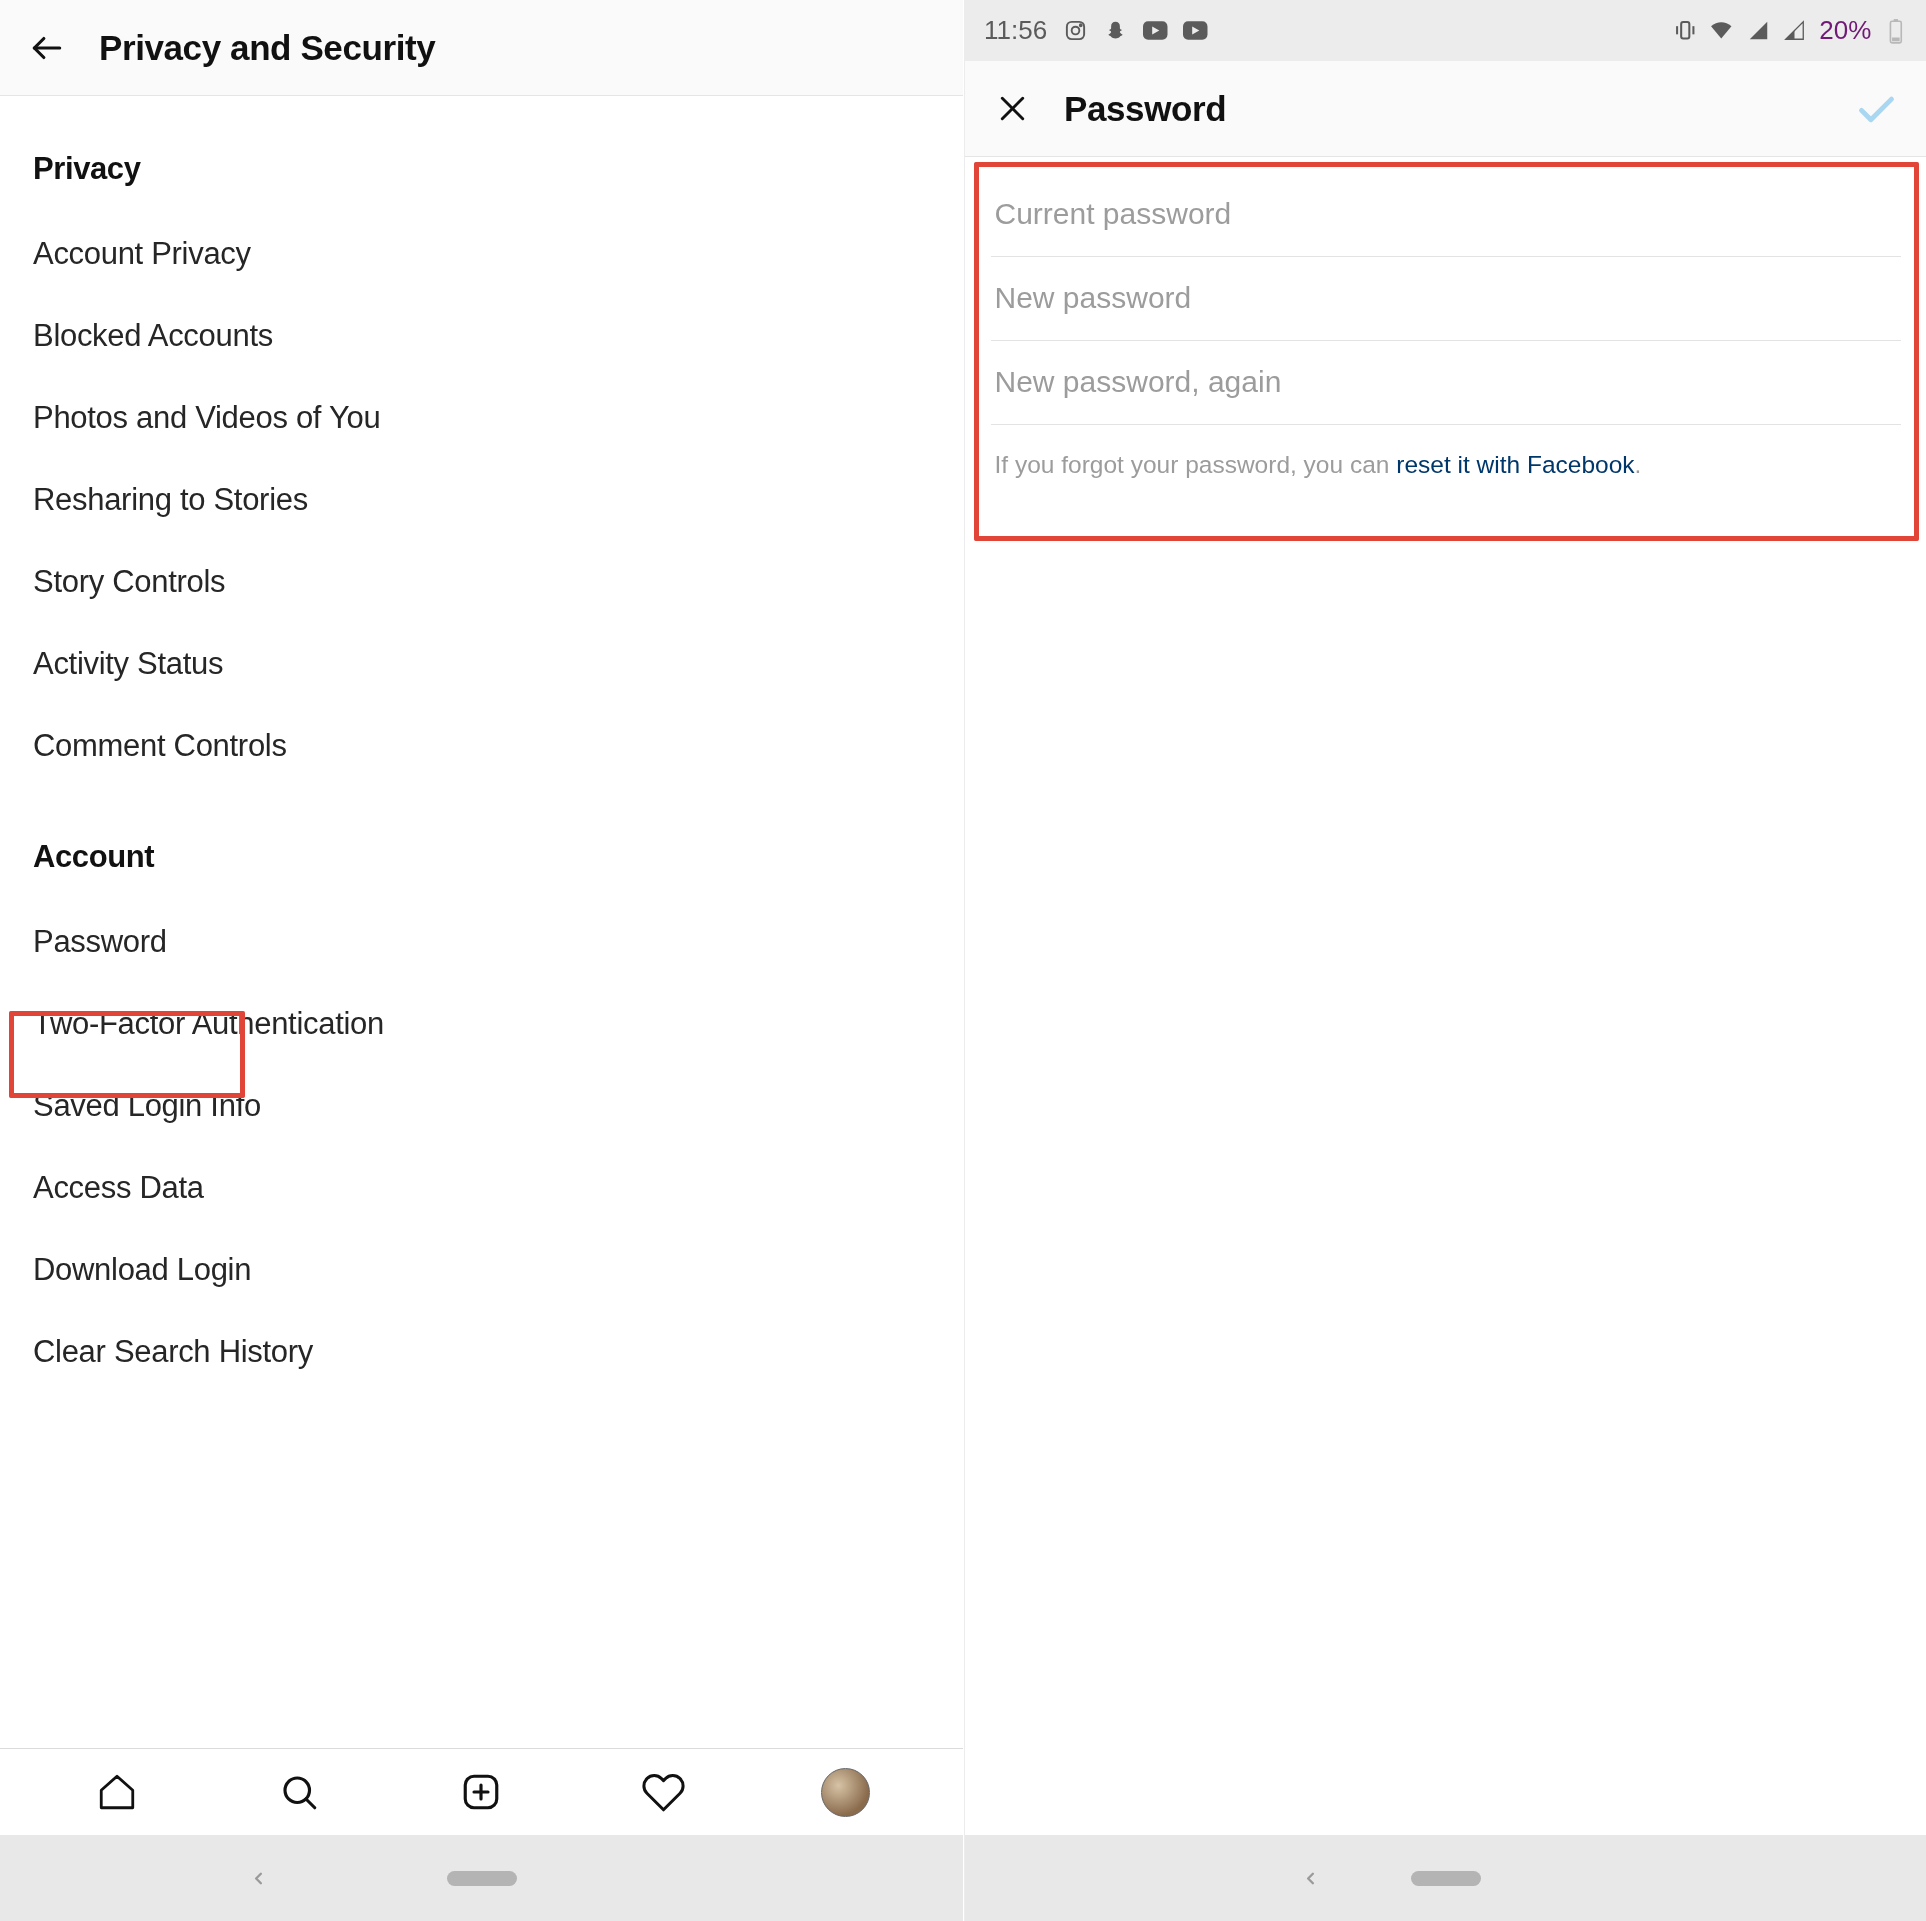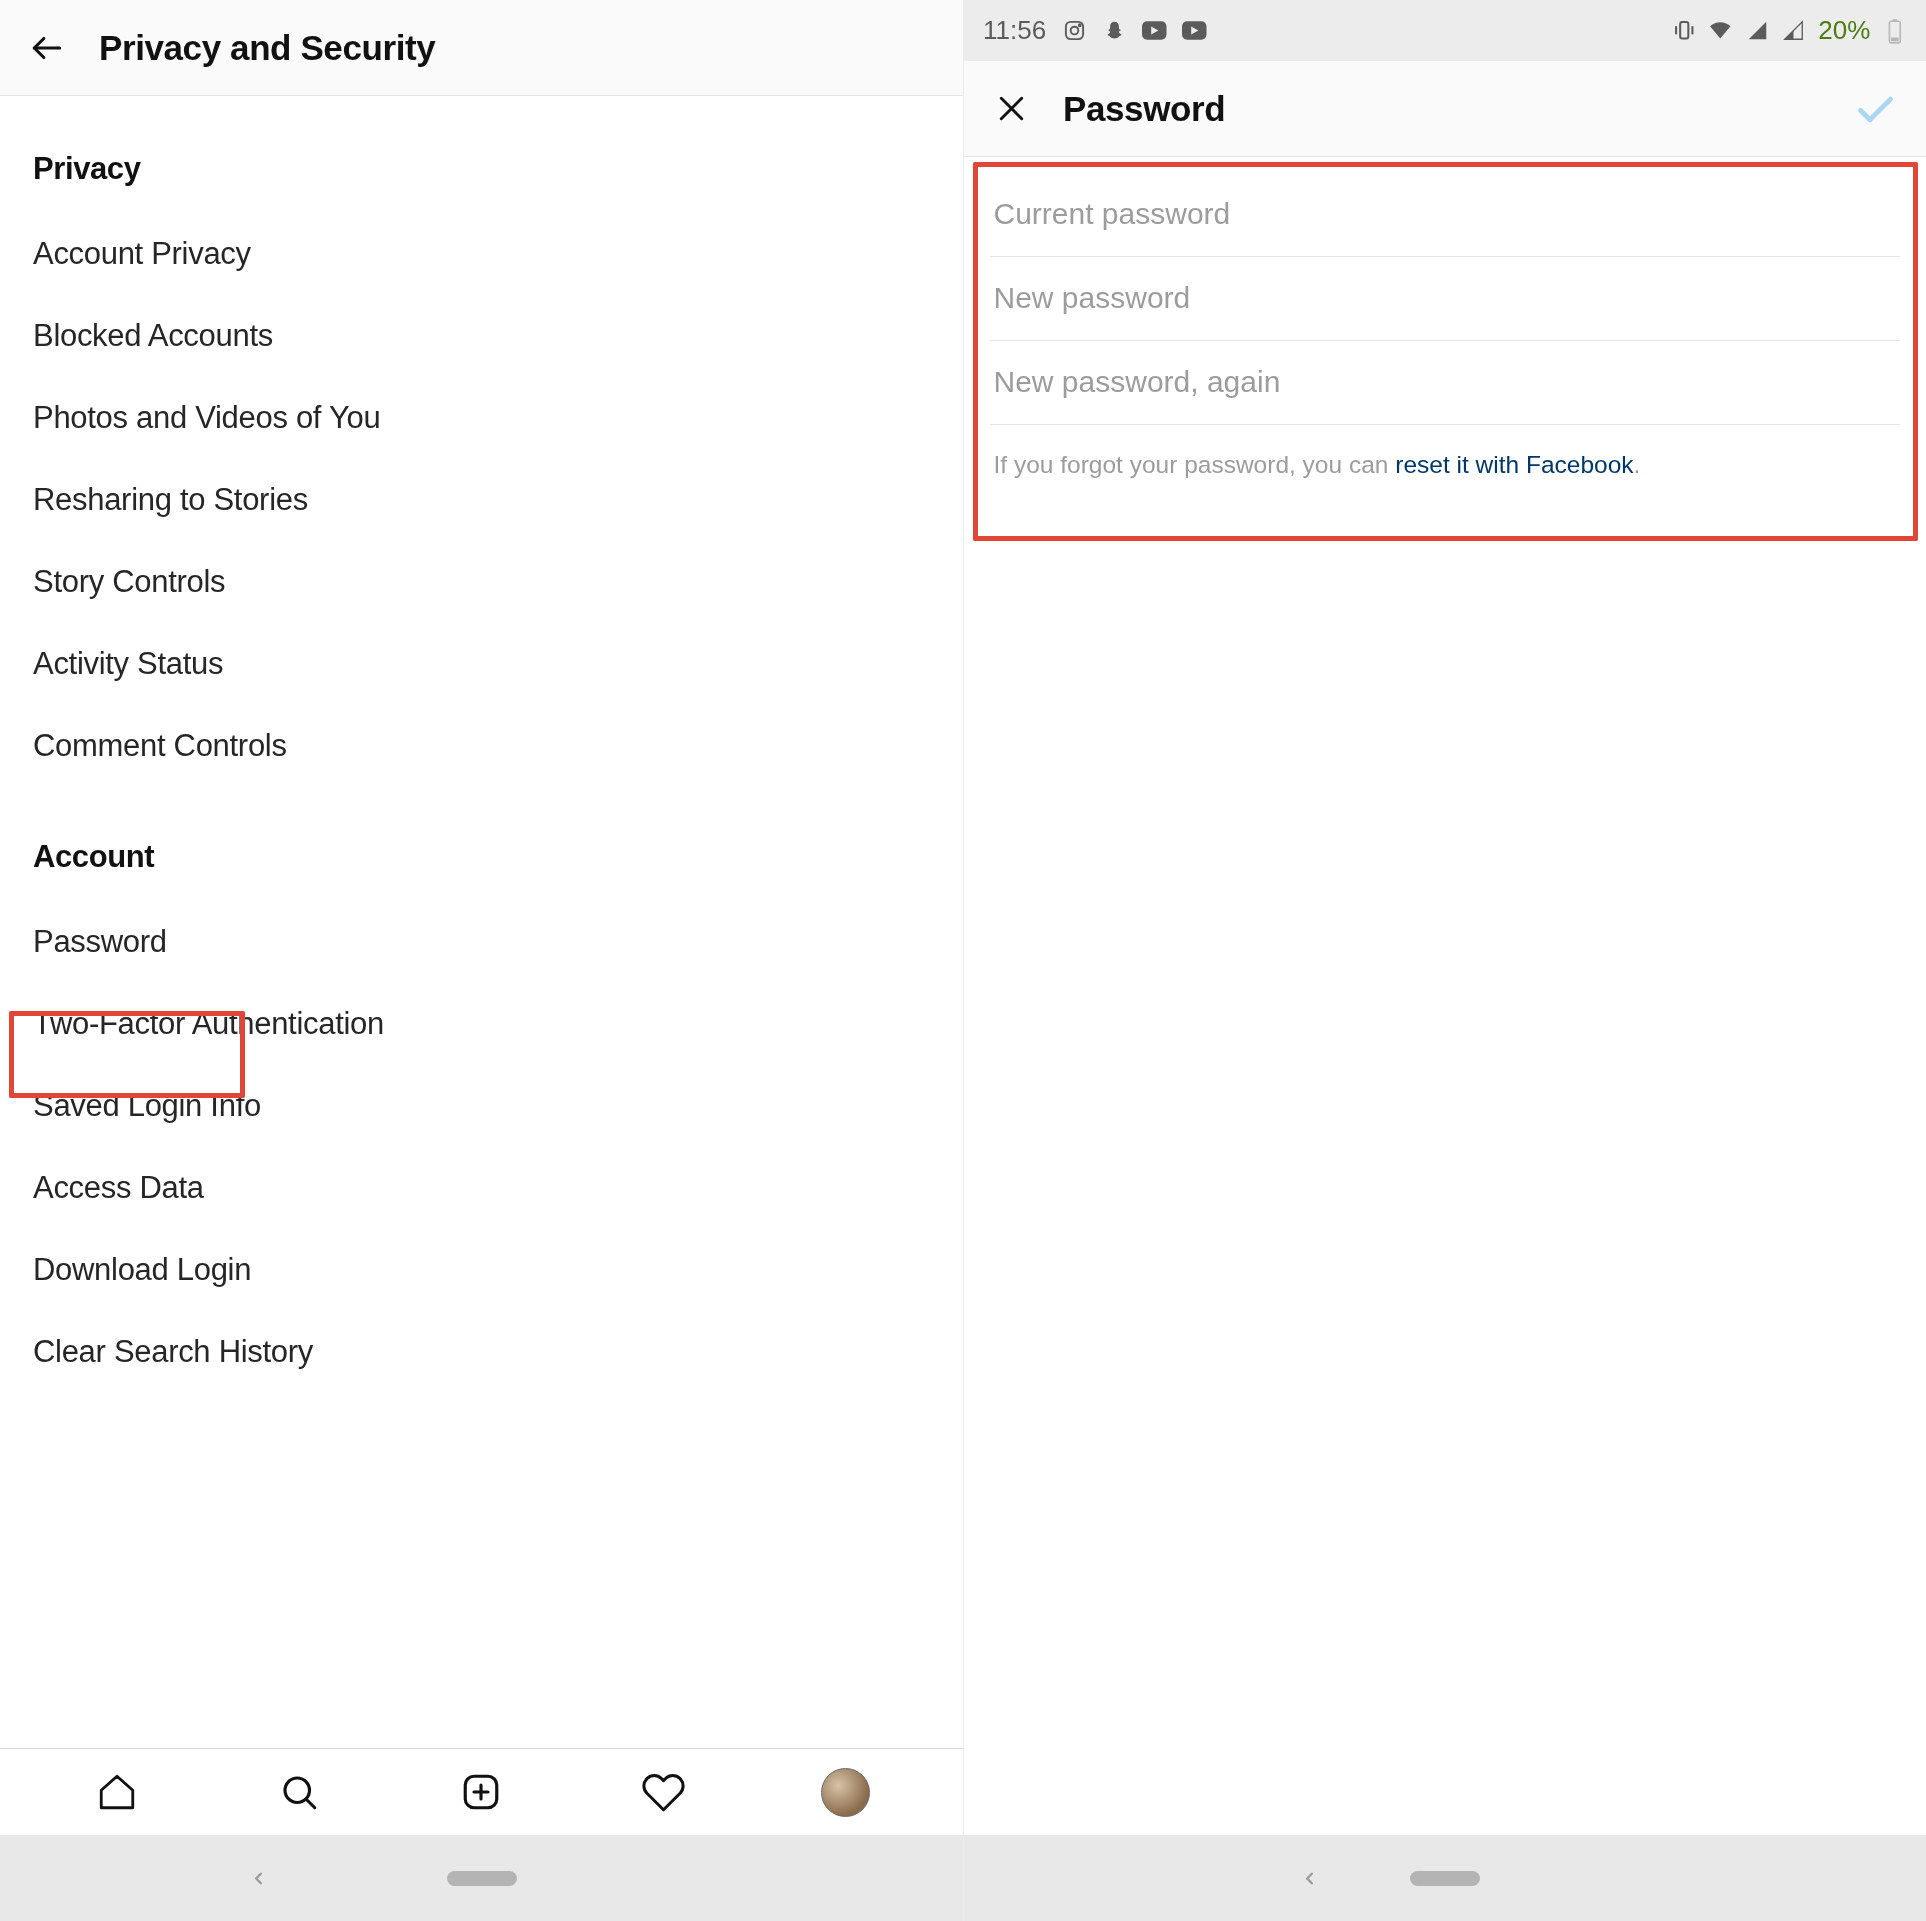--- a/index.html
+++ b/index.html
@@ -1,17 +1,17 @@
 <!DOCTYPE html>
 <html style="font-size:14px"><head>
 <meta charset="utf-8">
 <style>
   * { box-sizing: border-box; margin: 0; padding: 0; }
   html, body { width: 1927px; height: 1922px; font-family: -apple-system, BlinkMacSystemFont, "Segoe UI", Helvetica, Arial, sans-serif; background: #fff; }
-  .wrap { display: flex; width: 1927px; height: 1474px; }
+  .wrap { display: flex; width: 1927px; height: 1474px; justify-content: space-between; }
   .pane { width: 963px; height: 1922px; position: relative; background: #fff; display:flex; flex-direction:column; }
   .pane + .pane { border-left: 1.7px solid #ececec; }
   .left-content { flex:1; display:flex; flex-direction:column; }
 
   
   .app-header {
     height: 96px;
     display: flex;
     align-items: center;
     padding: 0 26px;
@@ -60,21 +60,21 @@
     background:#ececec;
     display:flex;
     align-items:center;
     padding: 0 19px;
     font-size: 26px;
     color:#5b5b5b;
   }
   .status-left { display:flex; align-items:center; gap:15.7px; }
   .status-right { margin-left:auto; display:flex; align-items:center; gap:12.2px; }
   .mini-icon { width:24.5px; height:24.5px; display:inline-flex; align-items:center; justify-content:center; }
-  .batt-text { font-size:26px; color:#4d7c0f; }
+  .batt-text { font-size:26px; color:#701a75; }
 
   .right-header {
     height: 96px;
     background:#fafafa;
     border-bottom:0.9px solid #e5e5e5;
     display:flex;
     align-items:center;
     padding: 0 26px;
   }
   .close-x { width:42px; height:42px; display:flex; align-items:center; justify-content:center; }

